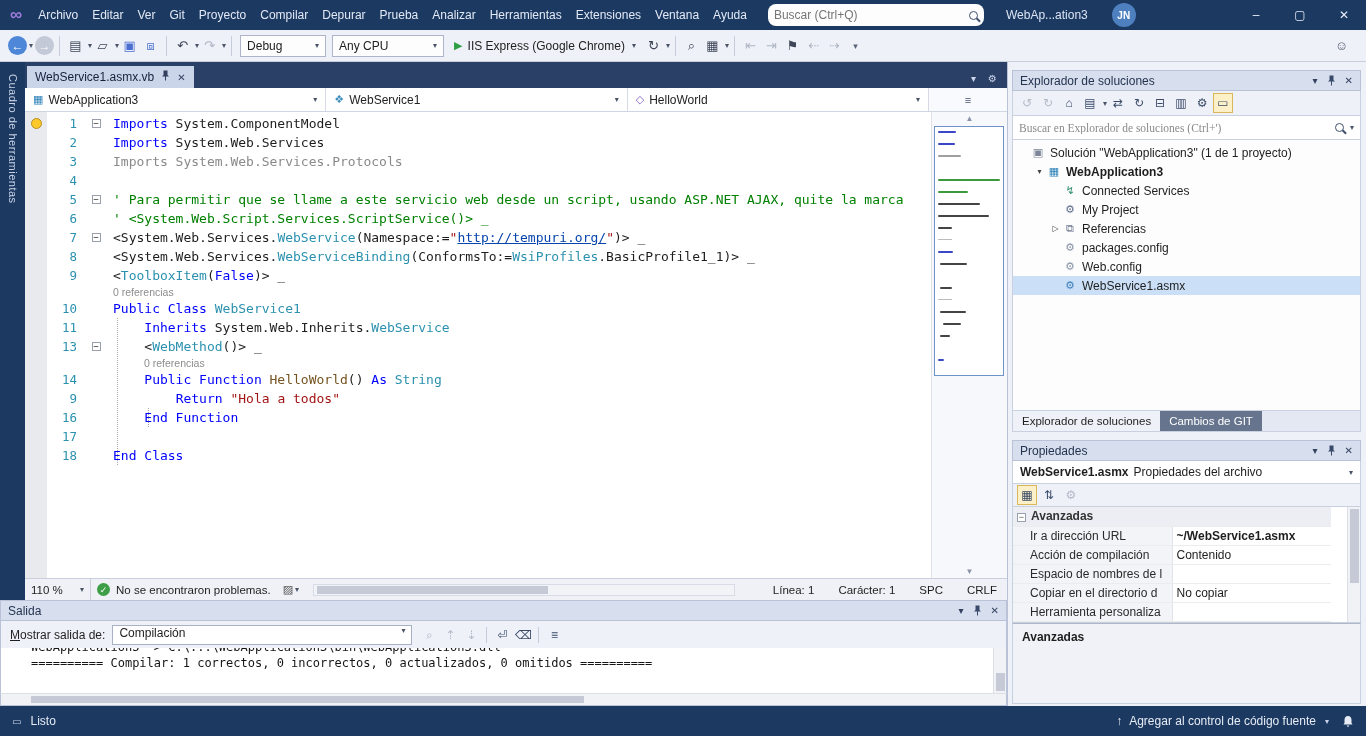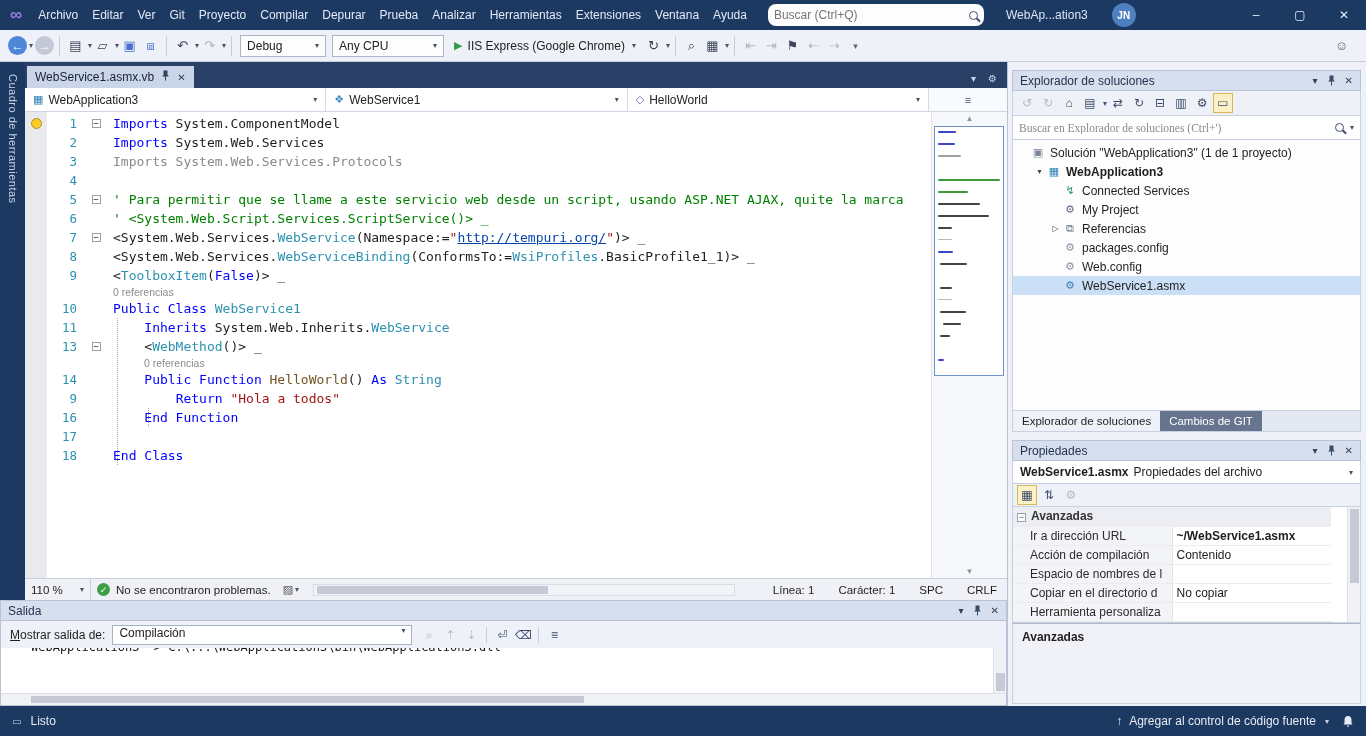--- a/index.html
+++ b/index.html
@@ -378,20 +378,21 @@
             <span class="isep"></span>
             <span class="ibtn">⏎</span>
             <span class="ibtn">⌫</span>
             <span class="isep"></span>
             <span class="ibtn">≡</span>
           </div>
       </div>
       <div class="ocontent">
         <div id="output-lines">
             <div class="oline clipped">WebApplication3 -&gt; C:\...\WebApplication3\bin\WebApplication3.dll</div>
+            <div class="oline">========== Compilar: 1 correctos, 0 incorrectos, 0 actualizados, 0 omitidos ==========</div>
           </div>
         <div class="ovscroll">
             <div class="ovthumb"></div>
           </div>
       </div>
       <div class="ohscroll">
           <div class="ohthumb"></div>
         </div>
     </section>
 

